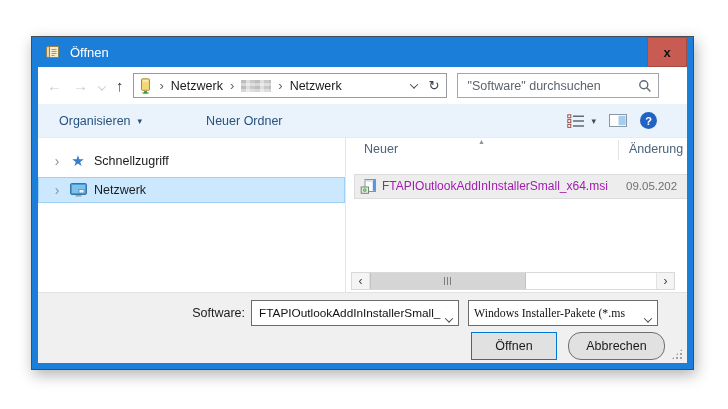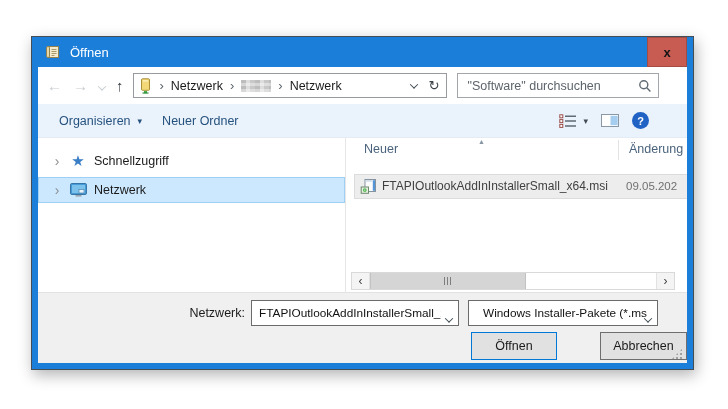--- a/index.html
+++ b/index.html
@@ -38,23 +38,23 @@
   .refresh{color:#3c4248;font-size:13px;}
   .searchbox{width:202px;height:25px;border:1px solid #a3a7ab;box-sizing:border-box;margin-left:10px;
     display:flex;align-items:center;padding:0 6px 0 8px;}
   .searchbox input{flex:1;min-width:0;border:none;outline:none;font-family:inherit;
     font-size:12.5px;color:#1b1b1b;background:transparent;}
   .searchbox input::placeholder{color:#5d646b;opacity:1;}
   .mag{display:inline-flex;}
 
   
   .toolbar{height:33px;background:#eaf3fb;border-bottom:1px solid #e3ecf4;display:flex;
-    align-items:center;padding:0 38px 0 21px;font-size:12.5px;color:#26527f;}
+    align-items:center;padding:0 30px 0 21px;font-size:12.5px;color:#26527f;}
   .tb-btn{display:flex;align-items:center;gap:7px;}
-  .tb-btn.nf{margin-left:20px;}
+  .tb-btn.nf{margin-left:64px;}
   .tb-caret{font-size:9px;color:#26527f;}
   .tb-right{margin-left:auto;display:flex;align-items:center;gap:13px;}
   .view-btn{display:flex;align-items:center;gap:6px;}
   .view-btn .tb-caret{color:#3f4a52;}
   .help-btn{width:17px;height:17px;border-radius:50%;background:#2063c5;color:#fff;
     font-size:11px;font-weight:bold;display:flex;align-items:center;justify-content:center;}
 
   
   .main{position:absolute;top:71px;bottom:71px;left:0;right:0;display:flex;background:#fff;}
   .sidebar{width:307px;padding-top:10px;box-sizing:border-box;}
@@ -69,21 +69,21 @@
 
   .filearea{flex:1;position:relative;overflow:hidden;}
   .col-header{position:absolute;top:4px;font-size:12.5px;color:#4a637d;white-space:nowrap;}
   .col-header.name{left:18px;}
   .col-header.mod{left:283px;}
   .sort-arrow{position:absolute;left:132px;top:0;font-size:7px;color:#8796a5;}
   .col-divider{position:absolute;left:272px;top:2px;height:20px;width:1px;background:#e3e3e3;}
   .file-row{position:absolute;left:8px;top:36px;width:396px;height:25px;background:#ededed;
     border:1px solid #dcdcdc;box-sizing:border-box;}
   .msi-icon{position:absolute;left:5px;top:3px;display:inline-flex;}
-  .file-name{position:absolute;left:27px;top:0;line-height:23px;font-size:12px;color:#404040;white-space:nowrap;}
+  .file-name{position:absolute;left:27px;top:0;line-height:23px;font-size:12px;color:#a21caf;white-space:nowrap;}
   .file-date{position:absolute;left:271px;top:0;line-height:23px;font-size:11.5px;color:#707070;white-space:nowrap;}
 
   .scrollbar{position:absolute;left:5px;right:12px;bottom:2px;height:18px;border:1px solid #d9d9d9;
     background:#fff;display:flex;box-sizing:border-box;}
   .sb-btn{width:17px;background:#f4f4f4;color:#3f3f3f;font-size:12px;display:flex;
     align-items:center;justify-content:center;border-right:1px solid #e2e2e2;}
   .sb-btn.right{border-right:none;border-left:1px solid #e2e2e2;}
   .sb-thumb{width:154px;background:#d5d5d5;border-left:1px solid #c2c2c2;border-right:1px solid #c2c2c2;
     position:relative;}
   .sb-thumb::after{content:"";position:absolute;left:50%;top:50%;width:8px;height:8px;
@@ -95,26 +95,26 @@
   .footer{position:absolute;left:0;right:0;bottom:0;height:71px;background:#f0f0f0;
     border-top:1px solid #e2e2e2;font-size:12.5px;box-sizing:border-box;}
   .fn-label{position:absolute;left:100px;width:107px;top:7px;height:26px;line-height:26px;
     text-align:right;color:#1b1b1b;}
   .combo{position:absolute;top:7px;height:26px;background:#fff;border:1px solid #6b6b6b;
     box-sizing:border-box;}
   .combo.fn{left:213px;width:208px;}
   .combo.ft{left:430px;width:190px;display:flex;align-items:center;overflow:hidden;}
   .combo input{border:none;outline:none;font-family:inherit;font-size:11.8px;color:#111;
     height:100%;width:calc(100% - 24px);padding:0 0 0 7px;background:transparent;}
-  .ft-text{padding-left:14px;font-size:11.8px;color:#111;white-space:nowrap;}
+  .ft-text{padding-left:5px;font-size:11.8px;color:#111;white-space:nowrap;font-family:Liberation Serif, serif;}
   .combo-btn{position:absolute;right:6px;top:11px;}
   .btn{position:absolute;top:39px;height:28px;background:#e1e1e1;border:1px solid #6e6e6e;
     font-family:inherit;font-size:12.5px;color:#1b1b1b;padding:0;}
   .btn.primary{left:433px;width:86px;border-color:#0078d7;}
-  .btn.cancel{left:562px;width:87px;}
+  .btn.cancel{left:530px;width:97px;border-radius:13px;}
   .resize-grip{position:absolute;right:4px;bottom:3px;width:12px;height:12px;
     background-image:radial-gradient(circle,#a0a0a0 1px,transparent 1.3px);
     background-size:4px 4px;clip-path:polygon(100% 0,100% 100%,0 100%);}
 </style>
 </head>
 <body>
 
 <div class="stage">
   <div class="dialog">
 
@@ -242,21 +242,21 @@
           <div class="scrollbar">
             <span class="sb-btn">‹</span>
             <span class="sb-thumb"></span>
             <span class="sb-track"></span>
             <span class="sb-btn right">›</span>
           </div>
         </div>
       </div>
 
       <div class="footer">
-        <label class="fn-label">Netzwerk:</label>
+        <label class="fn-label">Software:</label>
         <div class="combo fn">
           <input value="FTAPIOutlookAddInInstallerSmall_x64." style="">
           <span class="combo-btn"><i class="chev"></i></span>
         </div>
         <div class="combo ft">
           <span class="ft-text">Windows Installer-Pakete (*.ms</span>
           <span class="combo-btn"><i class="chev"></i></span>
         </div>
         <button class="btn primary">Öffnen</button>
         <button class="btn cancel">Abbrechen</button>

